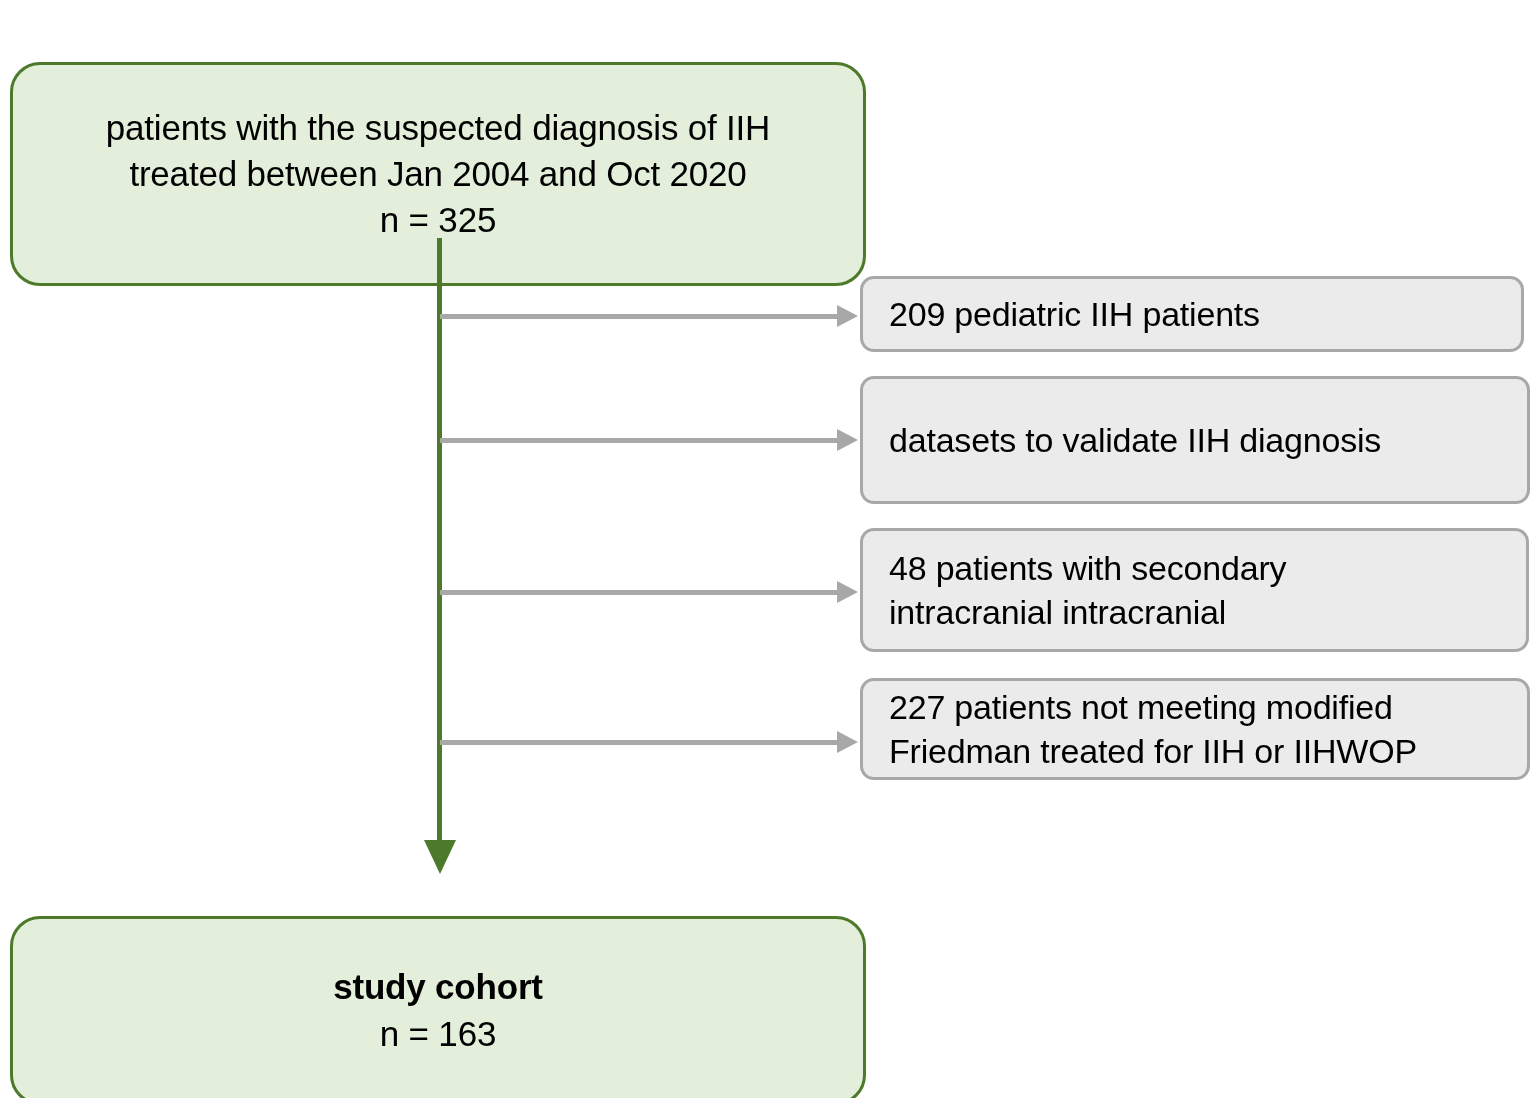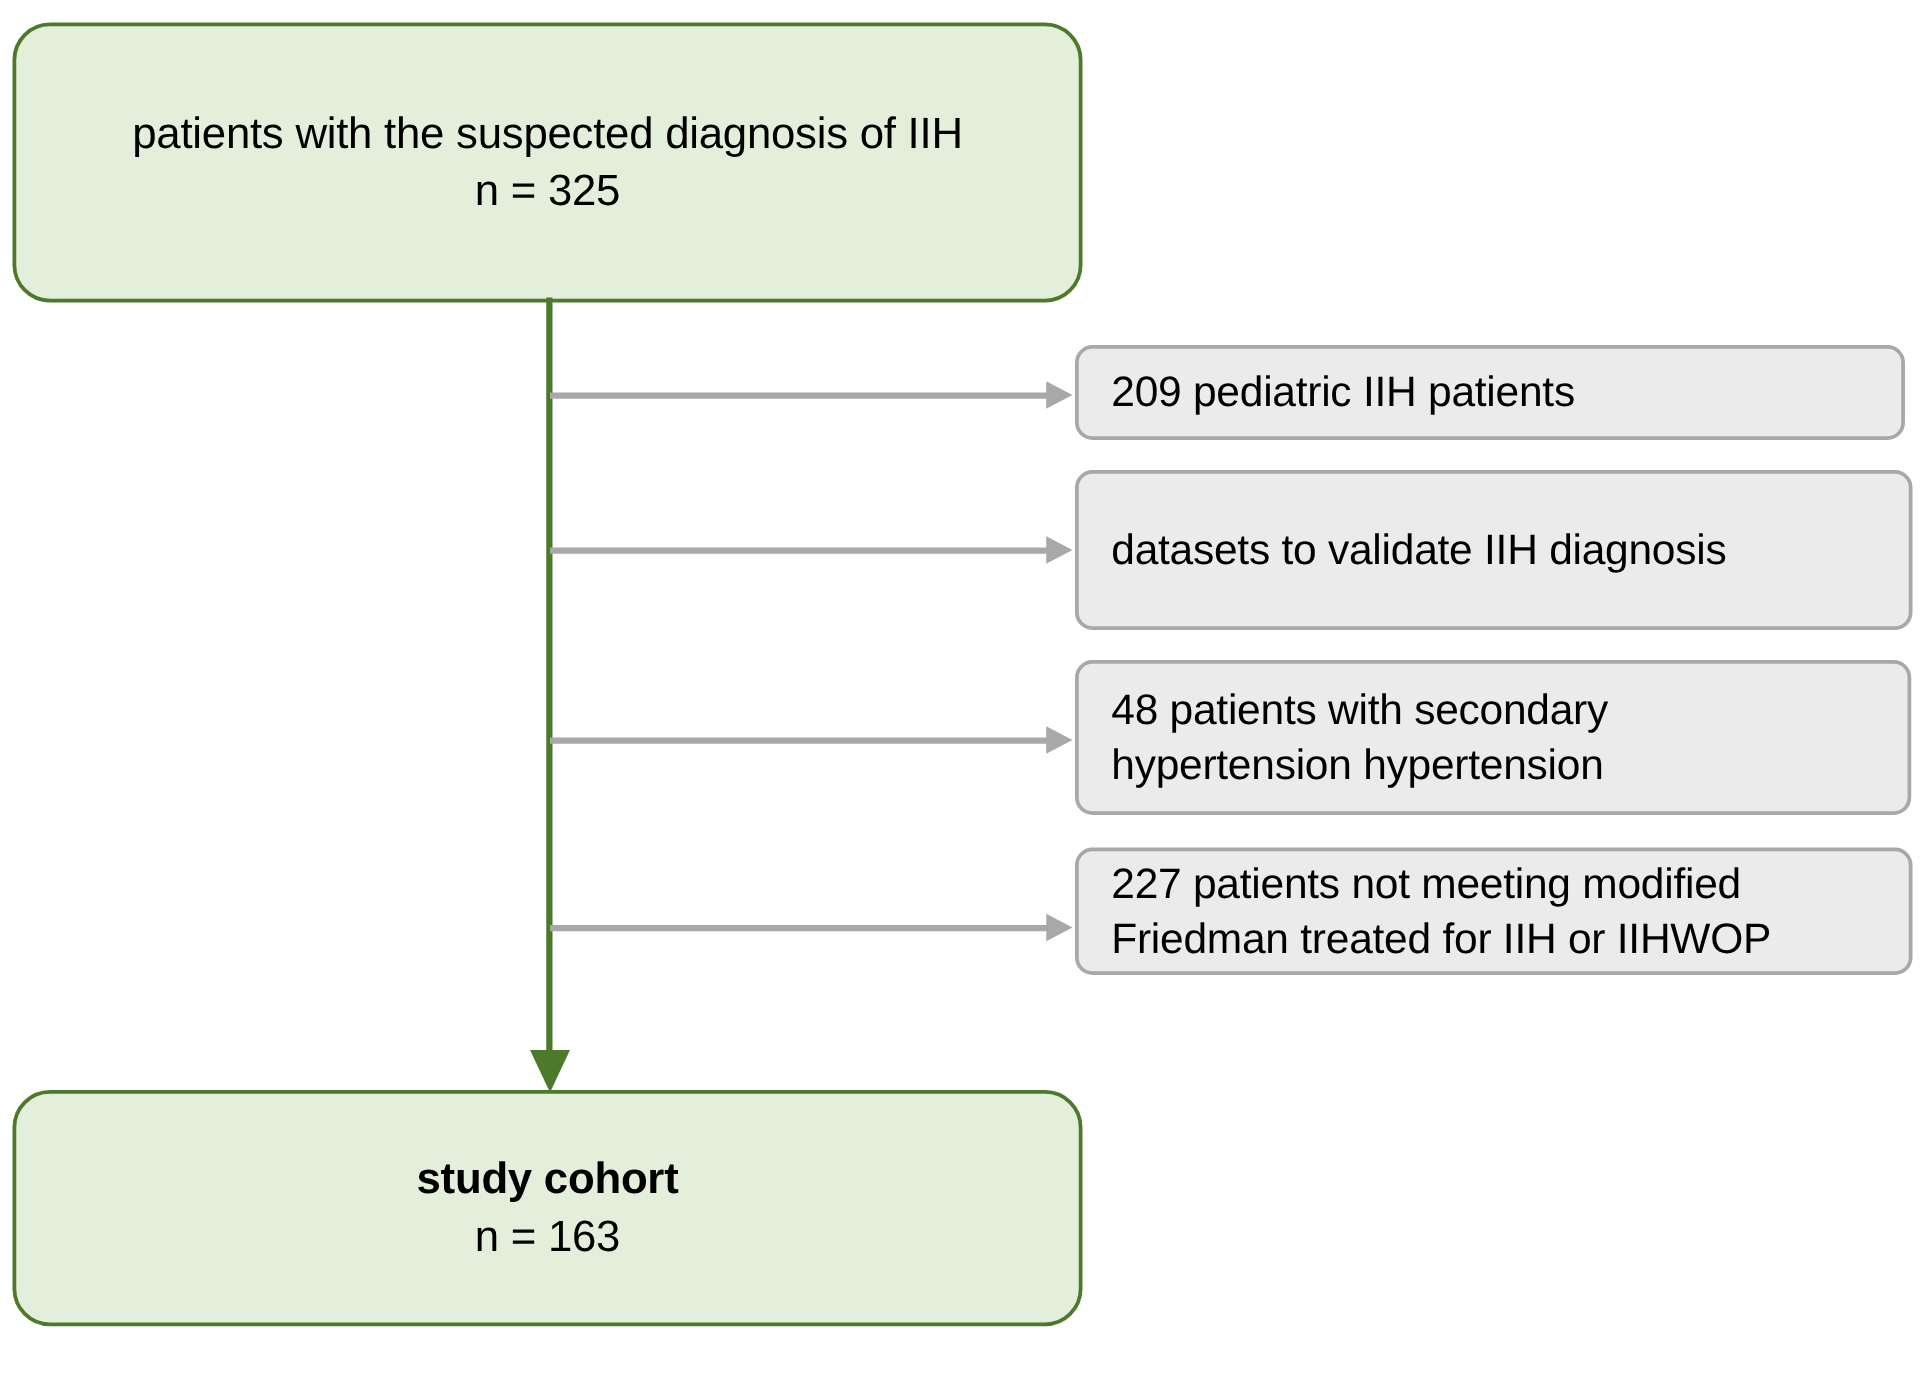--- a/index.html
+++ b/index.html
@@ -26,20 +26,21 @@
     background: #e3efda;
     border: 3px solid #4c7a2a;
     border-radius: 30px;
     display: flex;
     align-items: center;
     text-align: center;
     color: #000000;
     font-size: 35px;
     line-height: 1.32;
     letter-spacing: -0.2px;
+    margin-top: 44px;
   }
   #box-top {
     left: 10px;
     top: 18px;
     width: 856px;
     height: 224px;
   }
   #box-bottom {
     left: 10px;
     top: 872px;
@@ -113,20 +114,21 @@
   }
 </style>
 </head>
 <body>
 
 <div id="canvas">
 
   <div class="green-box" id="box-top">
     <div class="lines">
       <div>patients with the suspected diagnosis of IIH</div>
+      <div>treated between Jan 2004 and Oct 2020</div>
       <div>n = 325</div>
     </div>
   </div>
 
   <div class="stem" id="stem-vertical"></div>
   <div id="stem-arrowhead"></div>
 
   <div class="h-arrow" style="top:314px; width:398px;"></div>
   <div class="h-arrow" style="top:438px; width:398px;"></div>
   <div class="h-arrow" style="top:590px; width:398px;"></div>
@@ -140,21 +142,21 @@
 
   <div class="gray-box" style="left:860px; top:376px; width:670px; height:128px;">
     <div>
       <div>datasets to validate IIH diagnosis</div>
     </div>
   </div>
 
   <div class="gray-box" style="left:860px; top:528px; width:669px; height:124px;">
     <div>
       <div>48 patients with secondary</div>
-      <div>hypertension hypertension</div>
+      <div>intracranial intracranial</div>
     </div>
   </div>
 
   <div class="gray-box" style="left:860px; top:678px; width:670px; height:102px;">
     <div>
       <div>227 patients not meeting modified</div>
       <div>Friedman treated for IIH or IIHWOP</div>
     </div>
   </div>
 

